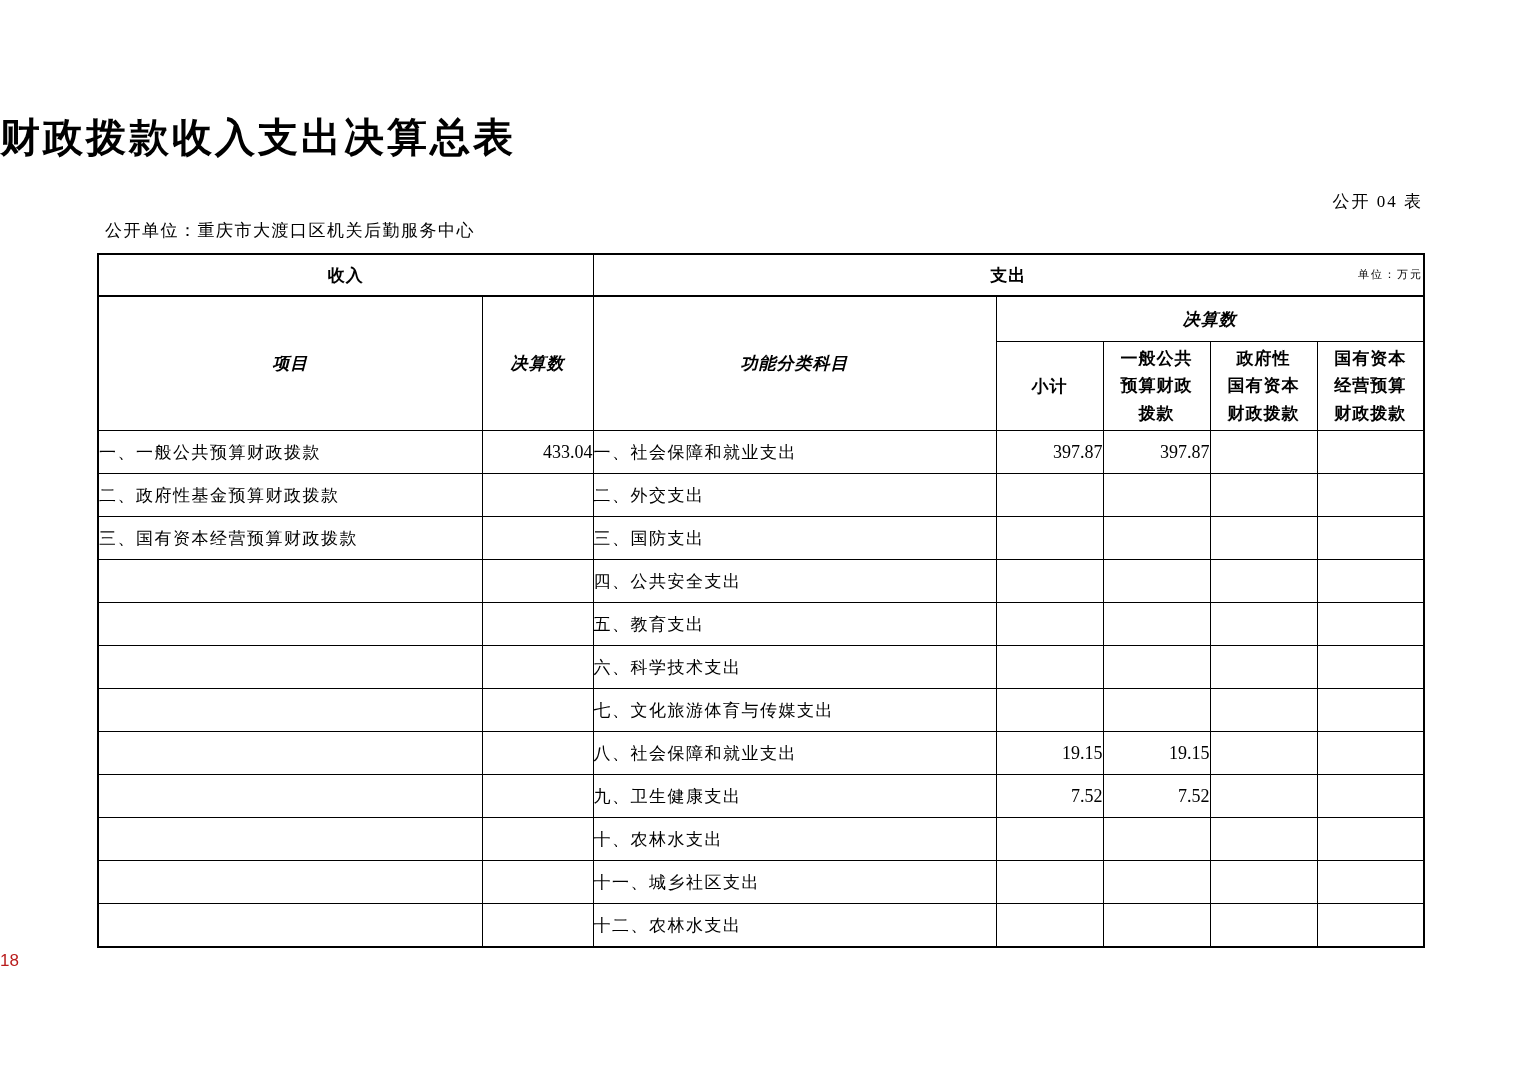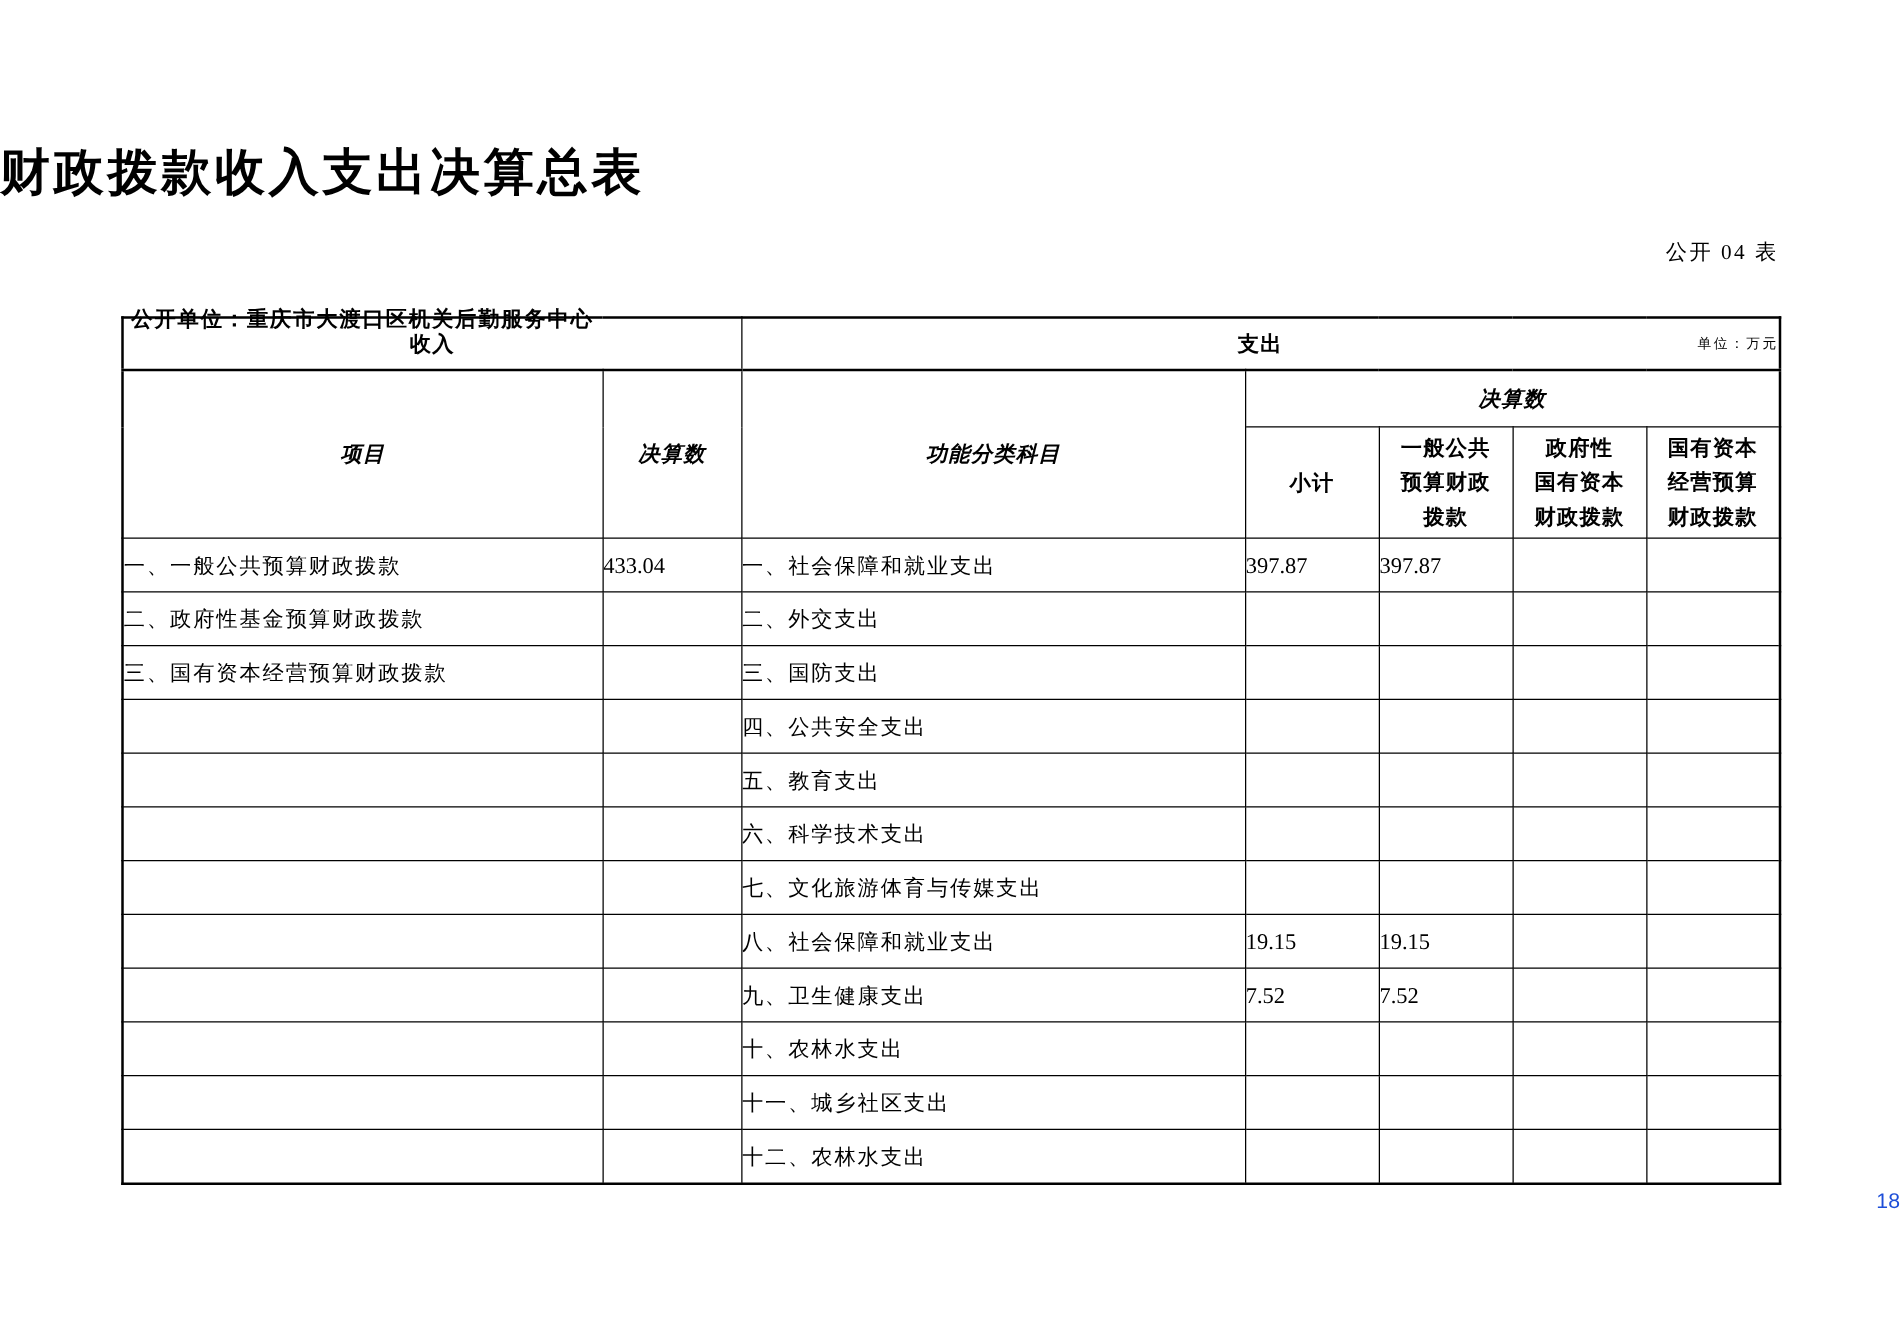--- a/index.html
+++ b/index.html
@@ -14,21 +14,21 @@
     font-family:"Liberation Sans", sans-serif;letter-spacing:3px;
   }
   .meta-code{
     position:absolute;top:190px;right:97px;
     font-size:17px;letter-spacing:2px;
   }
   .meta-unit{
     position:absolute;top:219px;left:105px;
     font-size:17px;letter-spacing:1.5px;font-weight:bold;
   }
-  .meta-unit{font-weight:bold;margin-top:25px;}
+  .meta-unit{font-weight:normal;}
   .meta-money{
     position:absolute;top:219px;right:97px;
     font-size:11px;letter-spacing:2px;margin-top:48px;
   }
   table.fiscal-table{
     position:absolute;top:253px;left:97px;
     width:1326px;height:677px;
     border-collapse:collapse;table-layout:fixed;
     border:2px solid #000;
   }
@@ -43,26 +43,26 @@
   .hdr{
     font-family:"Liberation Sans", sans-serif;font-weight:600;
     font-size:17px;text-align:center;letter-spacing:1px;
   }
   .multiline{white-space:pre-line;line-height:1.62;}
   .item{
     font-size:17px;text-align:left;padding-left:13px;letter-spacing:1.5px;
     font-family:"Liberation Serif", serif;
   }
   .num{
-    font-size:18px;text-align:left;padding-right:8px;
+    font-size:18px;text-align:right;padding-right:8px;
     font-family:"Liberation Serif", serif;letter-spacing:0;
   }
   .page-number{
-    position:absolute;top:951px;left:0;width:100%;text-align:right;
-    font-size:17px;color:#1d4ed8;font-family:"Liberation Sans", sans-serif;
+    position:absolute;top:951px;left:0;width:100%;text-align:left;
+    font-size:17px;color:#b91c1c;font-family:"Liberation Sans", sans-serif;
   }
 </style>
 </head>
 <body>
 
 <div>
 
   <div class="title">财政拨款收入支出决算总表</div>
 
   <div class="meta-code">公开 04 表</div>

